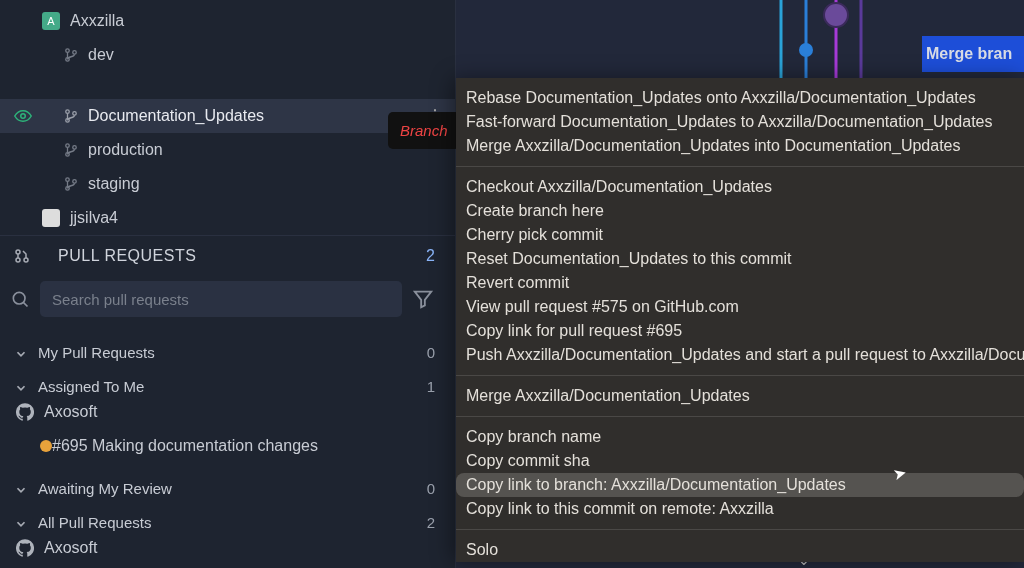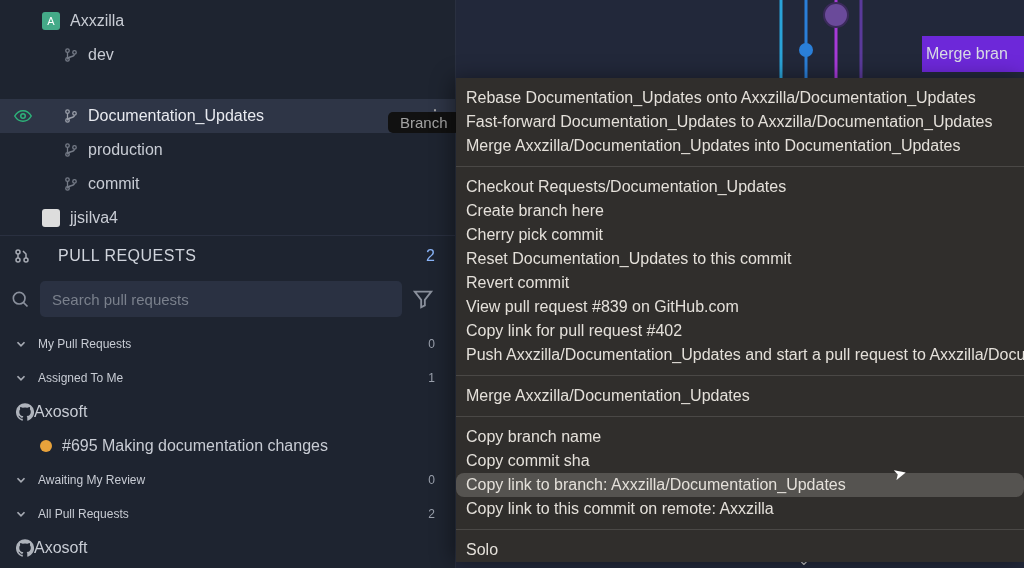--- a/index.html
+++ b/index.html
@@ -22,37 +22,37 @@
   .section-header .title { flex:1; letter-spacing:.5px; }
   .count-badge { color:#8ab4f8; font-weight:500; padding-right:6px;}
   .caret { width:16px; opacity:.8;}
 
   .search-row { display:flex; align-items:center; gap:10px; padding:6px 21px 10px 10px; }
   .search-icon { width:20px; color:#8a909c; }
   .search-box { flex:1; background:#2a3142; border:none; border-radius:5px; height:36px; padding:0 12px; color:#c8ccd4; font-size:15px; outline:none;}
   .search-box::placeholder { color:#7a808c; }
   .filter-icon { width:22px; color:#8a909c; }
 
-  .pr-group { display:flex; align-items:center; height:34px; padding:0 14px; gap:10px; font-size:12px;}
+  .pr-group { display:flex; align-items:flex-end; height:34px; padding:0 14px; gap:10px; font-size:15px;}
   .pr-group .chev { width:14px; opacity:.8;}
   .pr-group .g-title { flex:1; }
   .pr-group .g-count { color:#9aa0ac; padding-right:6px;}
-  .pr-sub { display:flex; align-items:center; height:34px; padding-left:16px; font-size:16px;}
+  .pr-sub { display:flex; align-items:center; height:34px; padding-left:16px; gap:10px; font-size:16px;}
   .gh-icon { width:18px; opacity:.85;}
-  .pr-item { display:flex; align-items:center; height:34px; padding-left:40px; gap:10px; font-size:16px;}
+  .pr-item { display:flex; align-items:center; height:34px; padding-left:40px; font-size:16px;}
   .dot-orange { width:12px; height:12px; border-radius:50%; background:#e8a23b; }
 
   
   .graph { position:absolute; left:305px; top:-10px; width:130px; height:90px;}
   .commit-row { position:absolute; left:466px; right:0; height:36px; display:flex; align-items:center; font-size:16px; color:#d8dce4; padding-left:4px; }
   .commit-row.r0 { top:0; }
   .commit-row.r1 { top:36px; }
   .avatar-sm { width:26px; height:26px; border-radius:50%; background:#6a4a9a; border:2px solid #3a2a5a; position:absolute; }
 
-  .tooltip { position:absolute; left:388px; top:112px; background:#111; color:#a3a3a3; padding:2px 12px; border-radius:5px; font-size:15px; z-index:3;}
+  .tooltip { position:absolute; left:388px; top:112px; background:#111; color:#ef4444; padding:10px 12px; border-radius:5px; font-size:15px; z-index:3;font-style:italic;}
 
   .context-menu { position:absolute; left:456px; top:78px; right:0; background:#302e2c; color:#e4e0da; font-size:16px; z-index:4; box-shadow: -4px 0 20px rgba(0,0,0,.4); }
   .cm-item { height:24px; display:flex; align-items:center; padding:0 10px; white-space:nowrap; overflow:hidden; }
   .cm-item.hover { background:#555350;border-radius:8px; }
   .cm-sep { height:1px; background:#4a4846; margin:8px 0; }
   .cm-top-pad { height:8px; }
 
   .scroll-chev { position:absolute; left:798px; top:552px; color:#bbb; font-size:14px;}
   .cursor { position:absolute; left:893px; top:464px; z-index:10; font-size:16px; color:#fff; transform: rotate(-15deg);}
 
@@ -107,21 +107,21 @@
         <span>production</span>
       </div>
 
       <div class="branch-row">
         <svg class="branch-icon" viewBox="0 0 16 16" fill="none" stroke="#9aa0ac" stroke-width="1.5">
             <circle cx="4" cy="3" r="2"></circle>
             <circle cx="4" cy="13" r="2"></circle>
             <circle cx="12" cy="5" r="2"></circle>
             <path d="M4 5v6M12 7c0 4-8 2-8 6"></path>
           </svg>
-        <span>commit</span>
+        <span>staging</span>
       </div>
 
       <div class="remote-row">
         <span class="user-avatar"></span>
         <span>jjsilva4</span>
       </div>
     </div>
 
     <div class="section-header">
       <svg class="caret" viewBox="0 0 16 16" fill="none" stroke="#c8ccd4" stroke-width="1.5">
@@ -198,42 +198,42 @@
   <div class="main">
     <svg class="graph" viewBox="0 0 130 90">
       <line x1="20" y1="0" x2="20" y2="90" stroke="#2aa3d8" stroke-width="3"></line>
       <line x1="45" y1="0" x2="45" y2="90" stroke="#2a7fd8" stroke-width="3"></line>
       <line x1="75" y1="0" x2="75" y2="90" stroke="#a63ad8" stroke-width="3"></line>
       <line x1="100" y1="0" x2="100" y2="90" stroke="#5a3a9a" stroke-width="3"></line>
       <circle cx="45" cy="60" r="7" fill="#2a7fd8"></circle>
     </svg>
     <div class="avatar-sm" style="left:367px; top:2px;"></div>
 
-    <div class="commit-row r1" style="background:#6d28d9;">
+    <div class="commit-row r1" style="background:#1d4ed8;font-weight:bold;">
       <span>Merge bran</span>
     </div>
   </div>
 </div>
 
 <div class="tooltip">Branch</div>
 
 <div class="context-menu">
   <div class="cm-top-pad"></div>
   <div id="cm-body">
       <div class="cm-item">Rebase Documentation_Updates onto Axxzilla/Documentation_Updates</div>
       <div class="cm-item">Fast-forward Documentation_Updates to Axxzilla/Documentation_Updates</div>
       <div class="cm-item">Merge Axxzilla/Documentation_Updates into Documentation_Updates</div>
       <div class="cm-sep"></div>
-      <div class="cm-item">Checkout Requests/Documentation_Updates</div>
+      <div class="cm-item">Checkout Axxzilla/Documentation_Updates</div>
       <div class="cm-item">Create branch here</div>
       <div class="cm-item">Cherry pick commit</div>
       <div class="cm-item">Reset Documentation_Updates to this commit</div>
       <div class="cm-item">Revert commit</div>
-      <div class="cm-item">View pull request #839 on GitHub.com</div>
-      <div class="cm-item">Copy link for pull request #402</div>
+      <div class="cm-item">View pull request #575 on GitHub.com</div>
+      <div class="cm-item">Copy link for pull request #695</div>
       <div class="cm-item">Push Axxzilla/Documentation_Updates and start a pull request to Axxzilla/Documentat</div>
       <div class="cm-sep"></div>
       <div class="cm-item">Merge Axxzilla/Documentation_Updates</div>
       <div class="cm-sep"></div>
       <div class="cm-item">Copy branch name</div>
       <div class="cm-item">Copy commit sha</div>
       <div class="cm-item hover">Copy link to branch: Axxzilla/Documentation_Updates</div>
       <div class="cm-item">Copy link to this commit on remote: Axxzilla</div>
       <div class="cm-sep"></div>
       <div class="cm-item">Solo</div>

